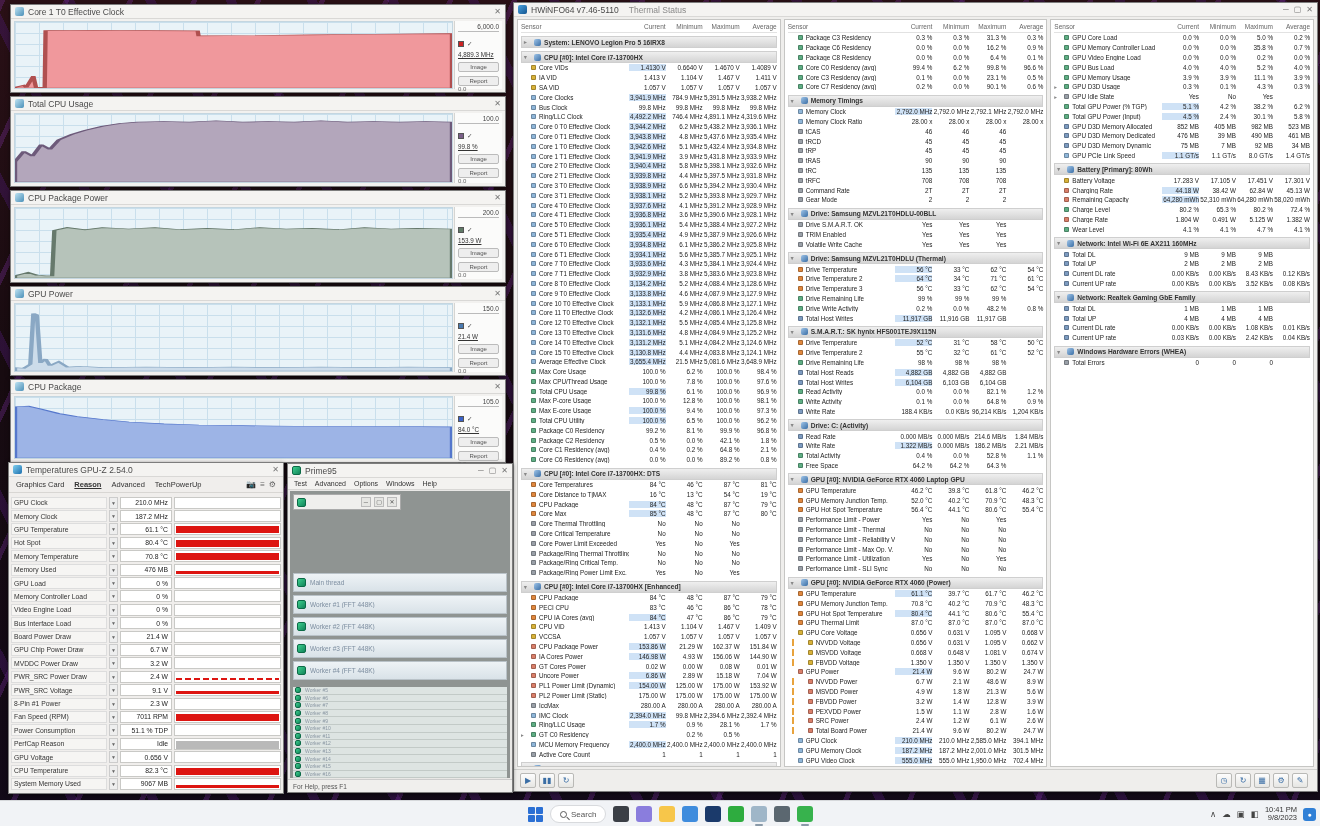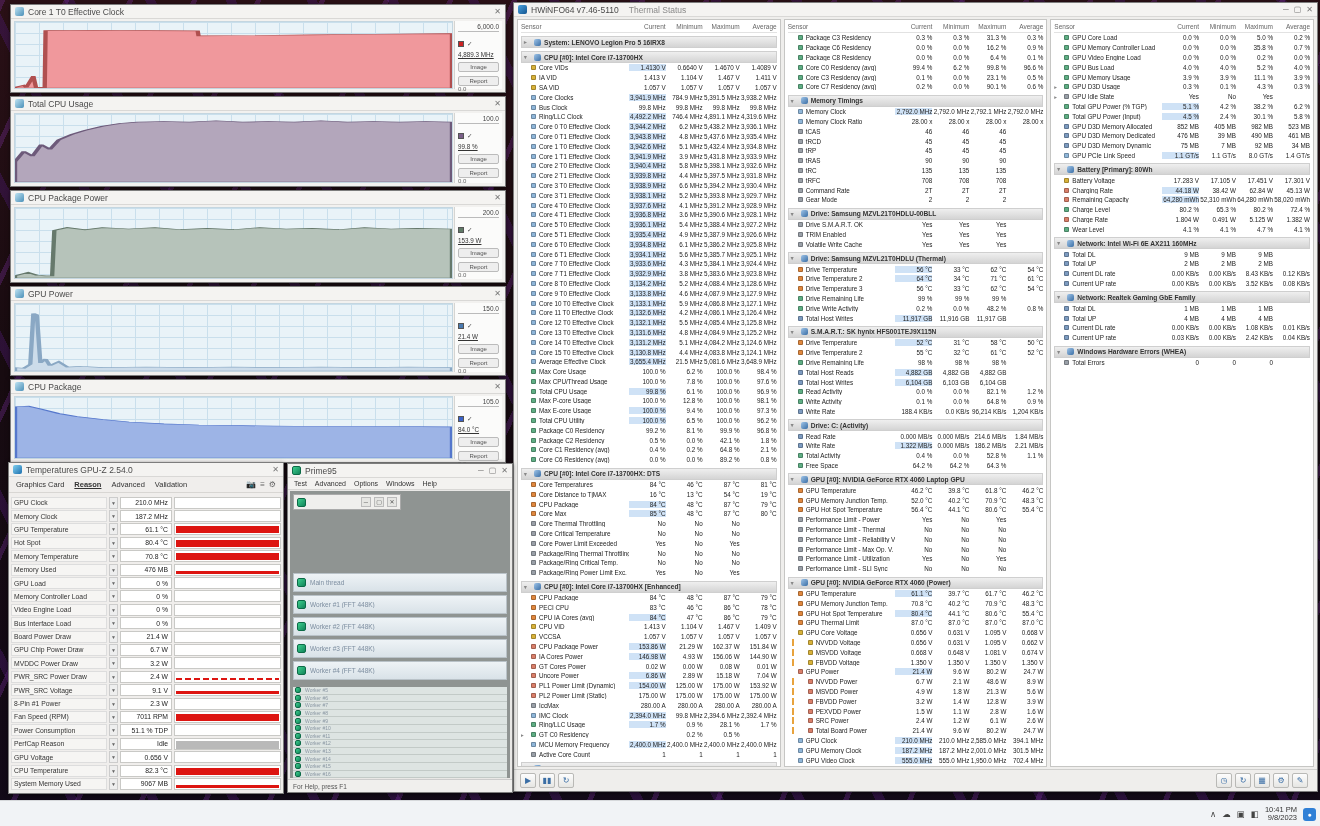--- a/index.html
+++ b/index.html
@@ -2147,21 +2147,21 @@
       <span class="appico" style="background:linear-gradient(135deg,#7fd0f0,#1d6fae)"></span>
       <span class="ttl">Temperatures GPU-Z 2.54.0</span>
       <span class="cbtns">
           <span class="cbtn">✕</span>
         </span>
     </div>
     <div class="gtabs" id="gpuzTabs">
         <span class="gtab">Graphics Card</span>
         <span class="gtab active">Reason</span>
         <span class="gtab">Advanced</span>
-        <span class="gtab">Validation</span>
+        <span class="gtab">TechPowerUp</span>
         <span class="gtools">
           <span>📷</span>
           <span>≡</span>
           <span>⚙</span>
         </span>
       </div>
     <div class="zrows" id="gpuzRows">
         <div class="zrow">
           <span class="zlab">GPU Clock</span>
           <span class="zarr">▼</span>
@@ -2409,20 +2409,41 @@
         <div class="psmall" style="top: 279.6px;">
           <span class="pico"></span>
           <span>Worker #16</span>
         </div>
       </div>
     <div class="pstatus">For Help, press F1</div>
   </div>
 
 
   <div class="taskbar">
+    <div class="tbicons" id="tbIcons">
+      <span class="startico">
+          <i></i>
+          <i></i>
+          <i></i>
+          <i></i>
+        </span>
+      <span class="searchpill">
+        <span class="mag"></span>
+        <span>Search</span>
+      </span>
+    <span class="appbtn" style="background: rgb(59, 63, 70);"></span>
+        <span class="appbtn" style="background: rgb(138, 125, 221);"></span>
+        <span class="appbtn" style="background: rgb(247, 198, 74);"></span>
+        <span class="appbtn" style="background: rgb(63, 140, 221);"></span>
+        <span class="appbtn" style="background: rgb(27, 58, 107);"></span>
+        <span class="appbtn" style="background: rgb(46, 172, 63);"></span>
+        <span class="appbtn running" style="background: rgb(159, 182, 200);"></span>
+        <span class="appbtn" style="background: rgb(91, 103, 112);"></span>
+        <span class="appbtn running" style="background: rgb(55, 178, 77);"></span>
+      </div>
     <div class="tray" id="tray">
         <span class="trayico">∧</span>
         <span class="trayico">☁</span>
         <span class="trayico">▣</span>
         <span class="trayico">◧</span>
       <span class="clock">
         <span>10:41 PM</span>
         <span>9/8/2023</span>
       </span>
       <span class="notif">●</span>

